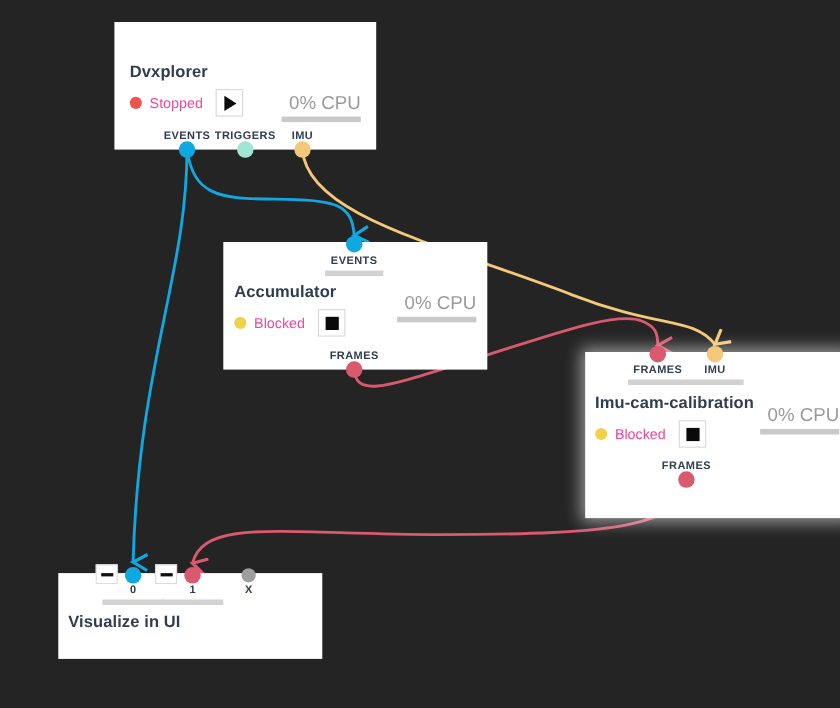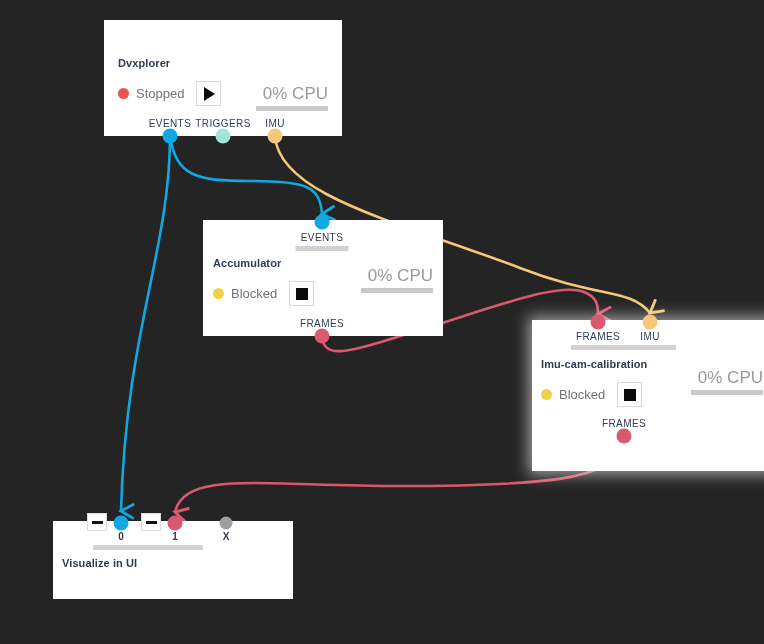--- a/index.html
+++ b/index.html
@@ -28,41 +28,41 @@
     position: absolute;
     background: #ffffff;
     z-index: 3;
     box-sizing: border-box;
   }
   .node.selected {
     box-shadow: 0 0 14px 4px rgba(255,255,255,0.55);
   }
   .node-title {
     position: absolute;
-    font-size: 11px;
+    font-size: 15px;
     font-weight: bold;
     color: #2f3d50;
     letter-spacing: 0.1px;
     white-space: nowrap;
   }
   .status-row {
     position: absolute;
     display: flex;
     align-items: center;
     gap: 7px;
   }
   .status-dot {
     width: 11px;
     height: 11px;
     border-radius: 50%;
     flex: 0 0 auto;
   }
   .status-text {
     font-size: 13px;
-    color: #737373;
+    color: #ec4899;
     white-space: nowrap;
   }
   .ctl-btn {
     width: 25px;
     height: 25px;
     border: 1px solid #d8d8d8;
     background: #ffffff;
     display: flex;
     align-items: center;
     justify-content: center;
@@ -109,21 +109,21 @@
     left: 50%;
     transform: translate(-50%, -50%);
   }
   .port-dot.small {
     width: 13px;
     height: 13px;
   }
   .port-label {
     position: absolute;
     font-size: 10px;
-    font-weight: normal;
+    font-weight: bold;
     color: #2f3d50;
     letter-spacing: 0.4px;
     white-space: nowrap;
     left: 50%;
     transform: translateX(-50%);
   }
   .port-bar {
     position: absolute;
     height: 5px;
     background: #d2d2d2;

